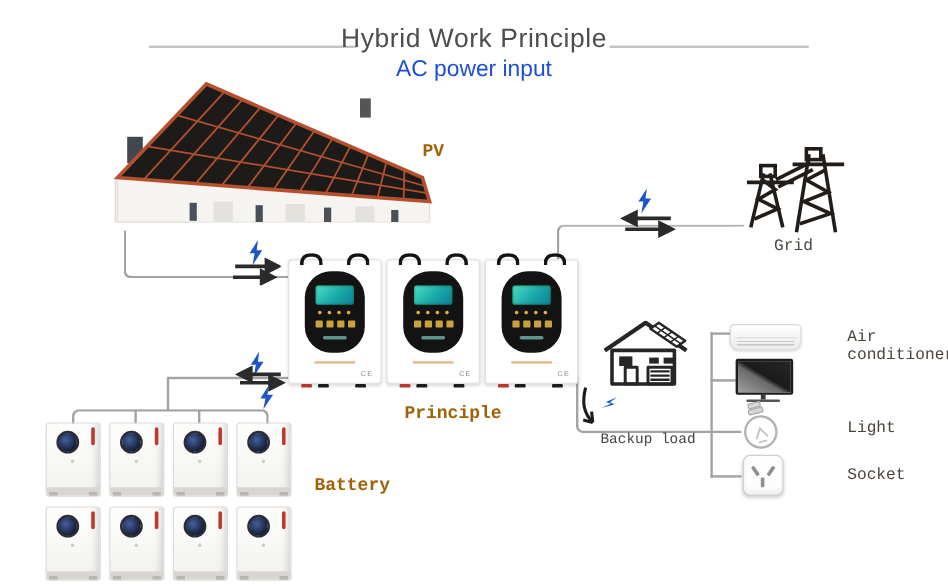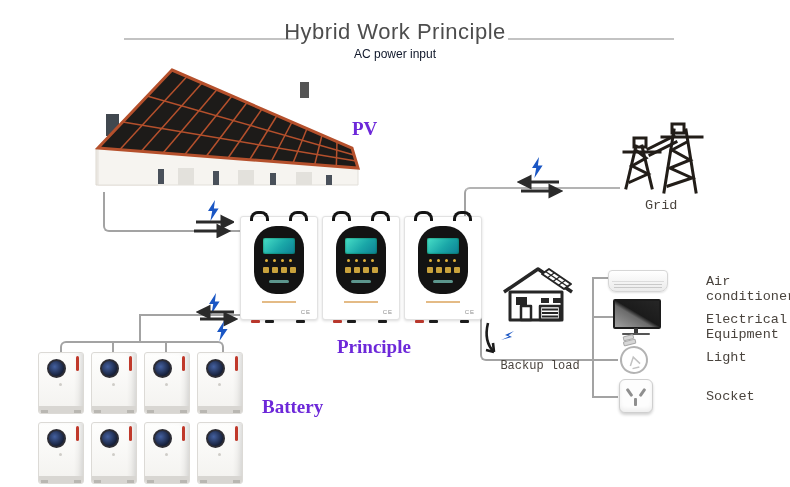--- a/index.html
+++ b/index.html
@@ -3,37 +3,37 @@
 <meta charset="utf-8">
 <style>
   html,body{margin:0;padding:0;background:#fff;}
   #stage{position:relative;width:790px;height:487px;background:#fff;overflow:hidden;
          font-family:"Liberation Sans",sans-serif;}
   .abs{position:absolute;}
 
   
   .hline{height:0;border-top:2px solid #c3c3c3;}
   #title{left:0;right:0;top:19px;text-align:center;font-size:22px;color:#4d4d4d;font-weight:500;letter-spacing:.5px;}
-  #subtitle{left:0;right:0;top:47px;text-align:center;font-size:12px;color:#0f172a;}
+  #subtitle{left:0;right:0;top:47px;text-align:center;font-size:19px;color:#1d4ed8;}
   .seg{background:#a3a3a3;}
   #pv-line{left:103px;top:192px;width:139px;height:38px;border-left:2px solid #a3a3a3;border-bottom:2px solid #a3a3a3;border-bottom-left-radius:6px;}
   #grid-line{left:464px;top:187px;width:154px;height:30px;border-left:2px solid #a3a3a3;border-top:2px solid #b3b3b3;border-top-left-radius:6px;}
   #bat-h{left:140px;top:314px;width:100px;height:2px;}
   #bat-riser{left:139px;top:314px;width:2px;height:28px;}
   #bat-bus{left:60px;top:341px;width:160px;height:12px;border-top:2px solid #a3a3a3;border-left:2px solid #a3a3a3;border-right:2px solid #a3a3a3;border-radius:6px 6px 0 0;}
   .bus-drop{top:342px;width:2px;height:11px;}
   #backup-line{left:480px;top:315px;width:136px;height:44px;border-left:2px solid #a3a3a3;border-bottom:2px solid #a3a3a3;border-bottom-left-radius:6px;}
   #backup-stub{left:475px;top:314px;width:7px;height:2px;}
   #load-bus{left:592px;top:277px;width:2px;height:121px;}
   #stub-ac{left:592px;top:277px;width:20px;height:2px;}
   #stub-tv{left:592px;top:316px;width:21px;height:2px;}
   #stub-socket{left:592px;top:396px;width:26px;height:2px;}
 
   
-  .serif-label{font-family:Liberation Serif, serif;font-weight:bold;font-size:19px;color:#6d28d9;}
+  .serif-label{font-family:Liberation Mono, monospace;font-weight:bold;font-size:15px;color:#a16207;}
   .sans-label{font-size:13.5px;color:#4a443e;font-family:Liberation Mono, monospace;}
   #pv-label{left:352px;top:118px;}
   #inverter-label{left:337px;top:336px;}
   #battery-label{left:262px;top:396px;}
   #grid-label{left:645px;top:198px;}
   #backup-label{left:498px;top:359px;width:84px;text-align:center;font-size:12px;}
 
   
   #inverter-row{left:240px;top:216px;display:flex;gap:4px;}
   .inverter{position:relative;width:76px;height:102px;background:#fff;border:1px solid #e2e2e2;border-radius:3px;box-shadow:0 1px 3px rgba(0,0,0,.15);}
@@ -365,17 +365,16 @@
       <path d="M13,31 L18,23 L23,31 M14.5,34 h7" stroke="#c2c2c2" stroke-width="1.5" fill="none"></path>
     </g>
   </svg>
   <div class="abs socket">
     <span class="pin pin-l"></span>
     <span class="pin pin-r"></span>
     <span class="pin pin-b"></span>
   </div>
 
   <div class="abs sans-label load-label" id="lbl-ac">Air conditioner</div>
-  <div class="abs sans-label load-label" id="lbl-tv">Electrical Equipment</div>
   <div class="abs sans-label load-label" id="lbl-light">Light</div>
   <div class="abs sans-label load-label" id="lbl-socket">Socket</div>
 
 </div>
 
 </body></html>

